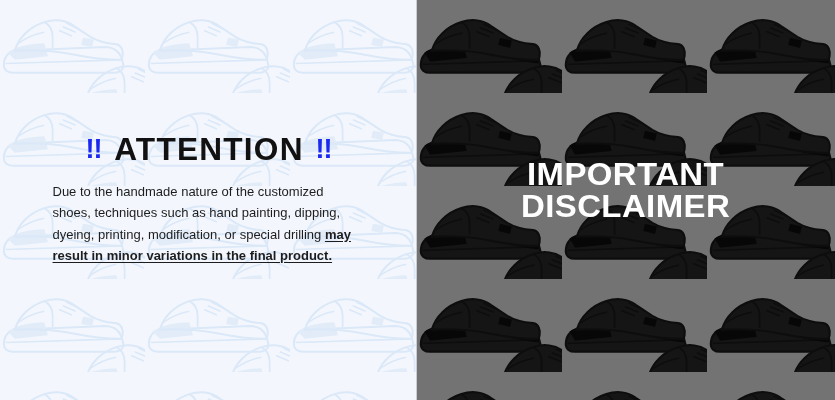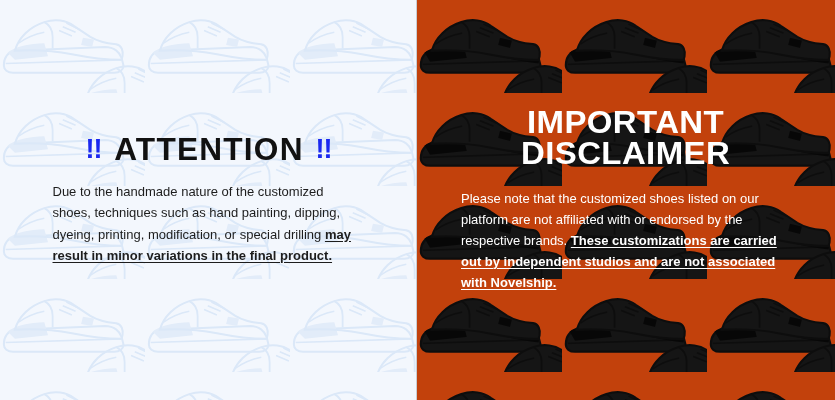--- a/index.html
+++ b/index.html
@@ -25,21 +25,21 @@
     overflow: hidden;
   }
   .panel-left {
     width: 417px;
     height: 400px;
     background: #f3f7fd;
   }
   .panel-right {
     width: 418px;
     height: 400px;
-    background: #c2410c;
+    background: #737373;
   }
 
   
   .pattern {
     position: absolute;
     inset: 0;
     pointer-events: none;
   }
   .pattern svg {
     display: block;
@@ -226,20 +226,17 @@
         </defs>
         <rect x="-40" y="-30" width="520" height="480" fill="url(#patD)"></rect>
       </svg>
     </div>
 
     <div class="content content-right">
       <h1 class="heading-right">
         <span class="hl">IMPORTANT</span>
         <span class="hl">DISCLAIMER</span>
       </h1>
-      <p class="body-text body-right">
-        <span>Please note that the customized shoes listed on our platform are not affiliated with or endorsed by the respective brands. </span><span class="emph">These customizations are carried out by independent studios and are not associated with Novelship.</span>
-      </p>
     </div>
   </section>
 
   <div class="divider"></div>
 </div>
 
 </body></html>

